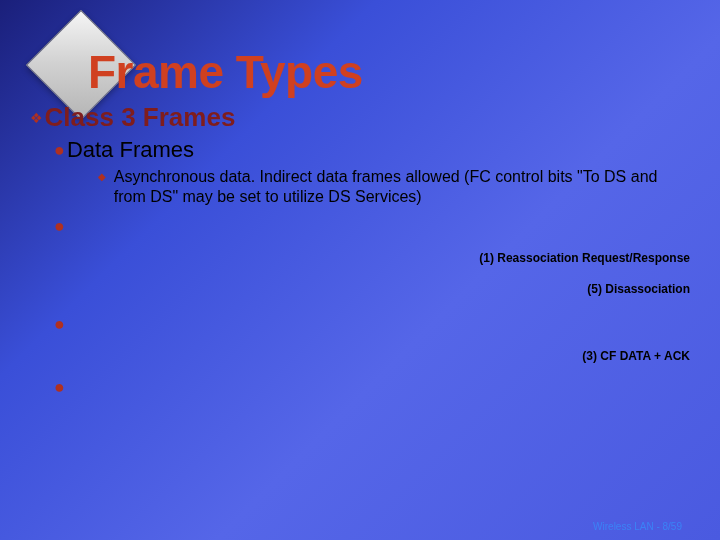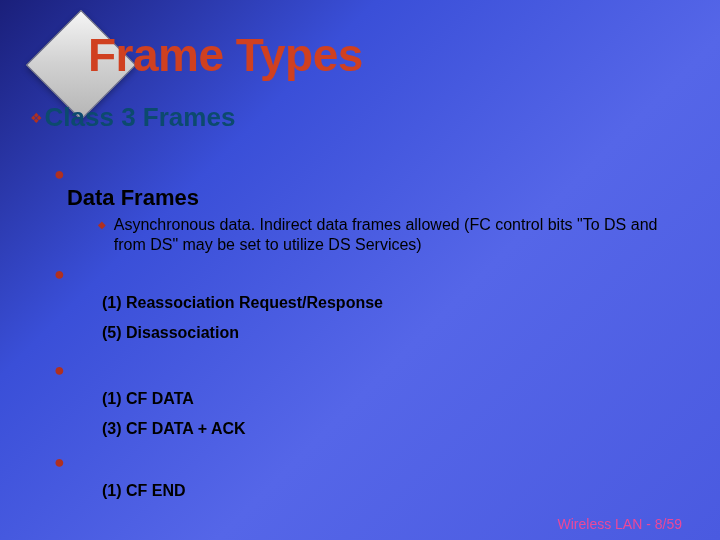--- a/index.html
+++ b/index.html
@@ -17,21 +17,21 @@
     left: 42px;
     width: 78px;
     height: 78px;
     transform: rotate(45deg);
     background: linear-gradient(135deg, #f5f5f5 0%, #d0d0d0 50%, #b5b5b5 100%);
     border: 1px solid #888;
     box-shadow: 2px 2px 6px rgba(0,0,0,0.3);
   }
   .title {
     position: absolute;
-    top: 28px;
+    top: 45px;
     left: 88px;
     color: #d04020;
     font-size: 46px;
     font-weight: bold;
     letter-spacing: -0.5px;
   }
   .content {
     position: absolute;
     top: 102px;
     left: 30px;
@@ -42,42 +42,41 @@
     align-items: flex-start;
     margin-bottom: 2px;
   }
   .lvl1 .icon {
     font-size: 14px;
     color: #b03020;
     margin-top: 8px;
     margin-right: 2px;
   }
   .lvl1 .text {
-    color: #0c4a6e;
+    color: #7f1d1d;
     font-size: 26px;
     font-weight: bold;
   }
   .lvl2 {
     display: flex;
     align-items: center;
     margin-left: 24px;
     margin-top: 4px;
     margin-bottom: 2px;
   }
   .lvl2 .icon {
     color: #b03020;
     font-size: 18px;
     margin-right: 2px;
     line-height: 1;
   }
   .lvl2 .text {
     color: #000;
     font-size: 22px;
-    font-weight: bold;
-    margin-top: 48px;
+    font-weight: normal;
   }
   .lvl3 {
     display: flex;
     align-items: flex-start;
     margin-left: 68px;
     margin-top: 4px;
     margin-bottom: 8px;
   }
   .lvl3 .icon {
     color: #b03020;
@@ -87,32 +86,33 @@
   }
   .lvl3 .text {
     color: #000;
     font-size: 16px;
     font-weight: normal;
     line-height: 1.25;
     max-width: 560px;
   }
   .lvl3num {
     margin-left: 72px;
-    margin-top: 10px;
+    margin-top: 16px;
     color: #000;
-    font-size: 16px;
+    font-size: 12px;
     font-weight: bold;
     line-height: 1.25;
+    text-align: right;
   }
   .footer {
     position: absolute;
     bottom: 8px;
     right: 38px;
-    color: #ec4899;
-    font-size: 14px;
+    color: #3b82f6;
+    font-size: 10px;
     margin-left: 47px;
   }
 </style>
 </head>
 <body>
 
 <div class="diamond"></div>
 
 <div class="title">Frame Types</div>
 
@@ -134,23 +134,21 @@
 
   <div class="lvl2" style="margin-top:10px;">
     <span class="icon">●</span>
   </div>
   <div class="lvl3num">(1) Reassociation Request/Response</div>
   <div class="lvl3num">(5) Disassociation</div>
 
   <div class="lvl2" style="margin-top:18px;">
     <span class="icon">●</span>
   </div>
-  <div class="lvl3num">(1) CF DATA</div>
   <div class="lvl3num">(3) CF DATA + ACK</div>
 
   <div class="lvl2" style="margin-top:14px;">
     <span class="icon">●</span>
   </div>
-  <div class="lvl3num">(1) CF END</div>
 
 </div>
 
 <div class="footer">Wireless LAN - 8/59</div>
 
 </body></html>

